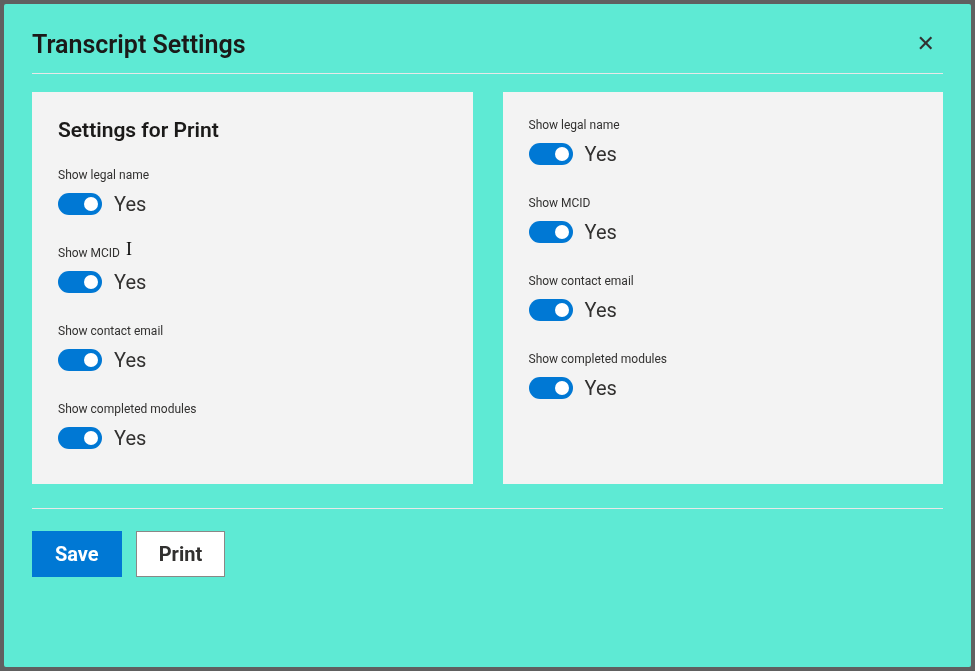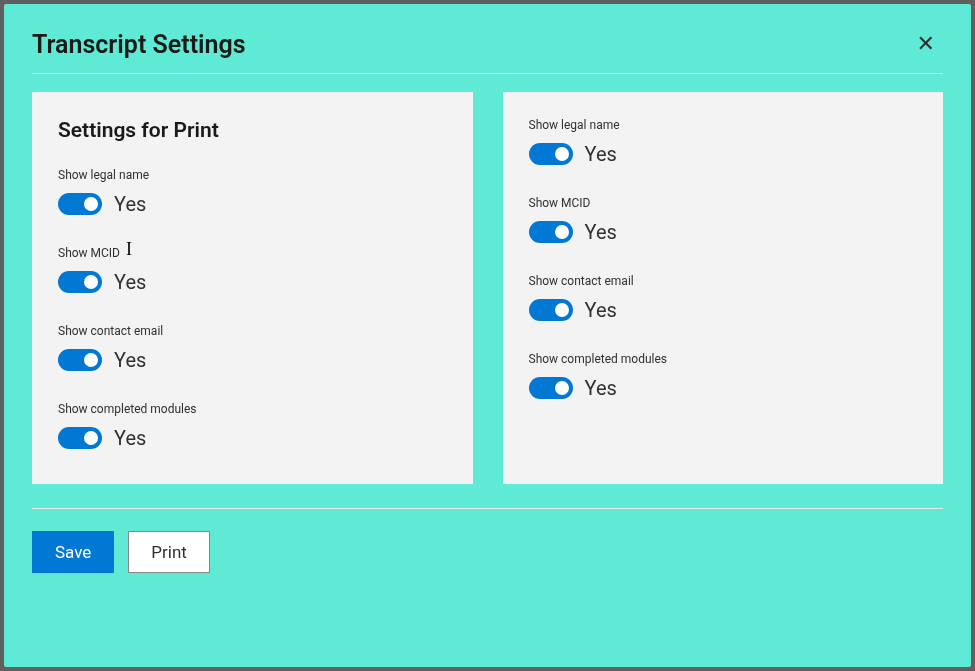--- a/index.html
+++ b/index.html
@@ -128,22 +128,22 @@
       border-top: 1px solid #e8e8e8;
       margin-bottom: 22px;
     }
     
     .footer {
       display: flex;
       gap: 14px;
     }
     
     .btn {
-      font-size: 17px;
-      font-weight: 400;
+      font-size: 20px;
+      font-weight: 700;
       padding: 10px 22px;
       cursor: pointer;
       border: 1px solid transparent;
       font-family: inherit;
     }
     
     .btn-primary {
       background: #0078d4;
       color: #ffffff;
       border-color: #0078d4;

